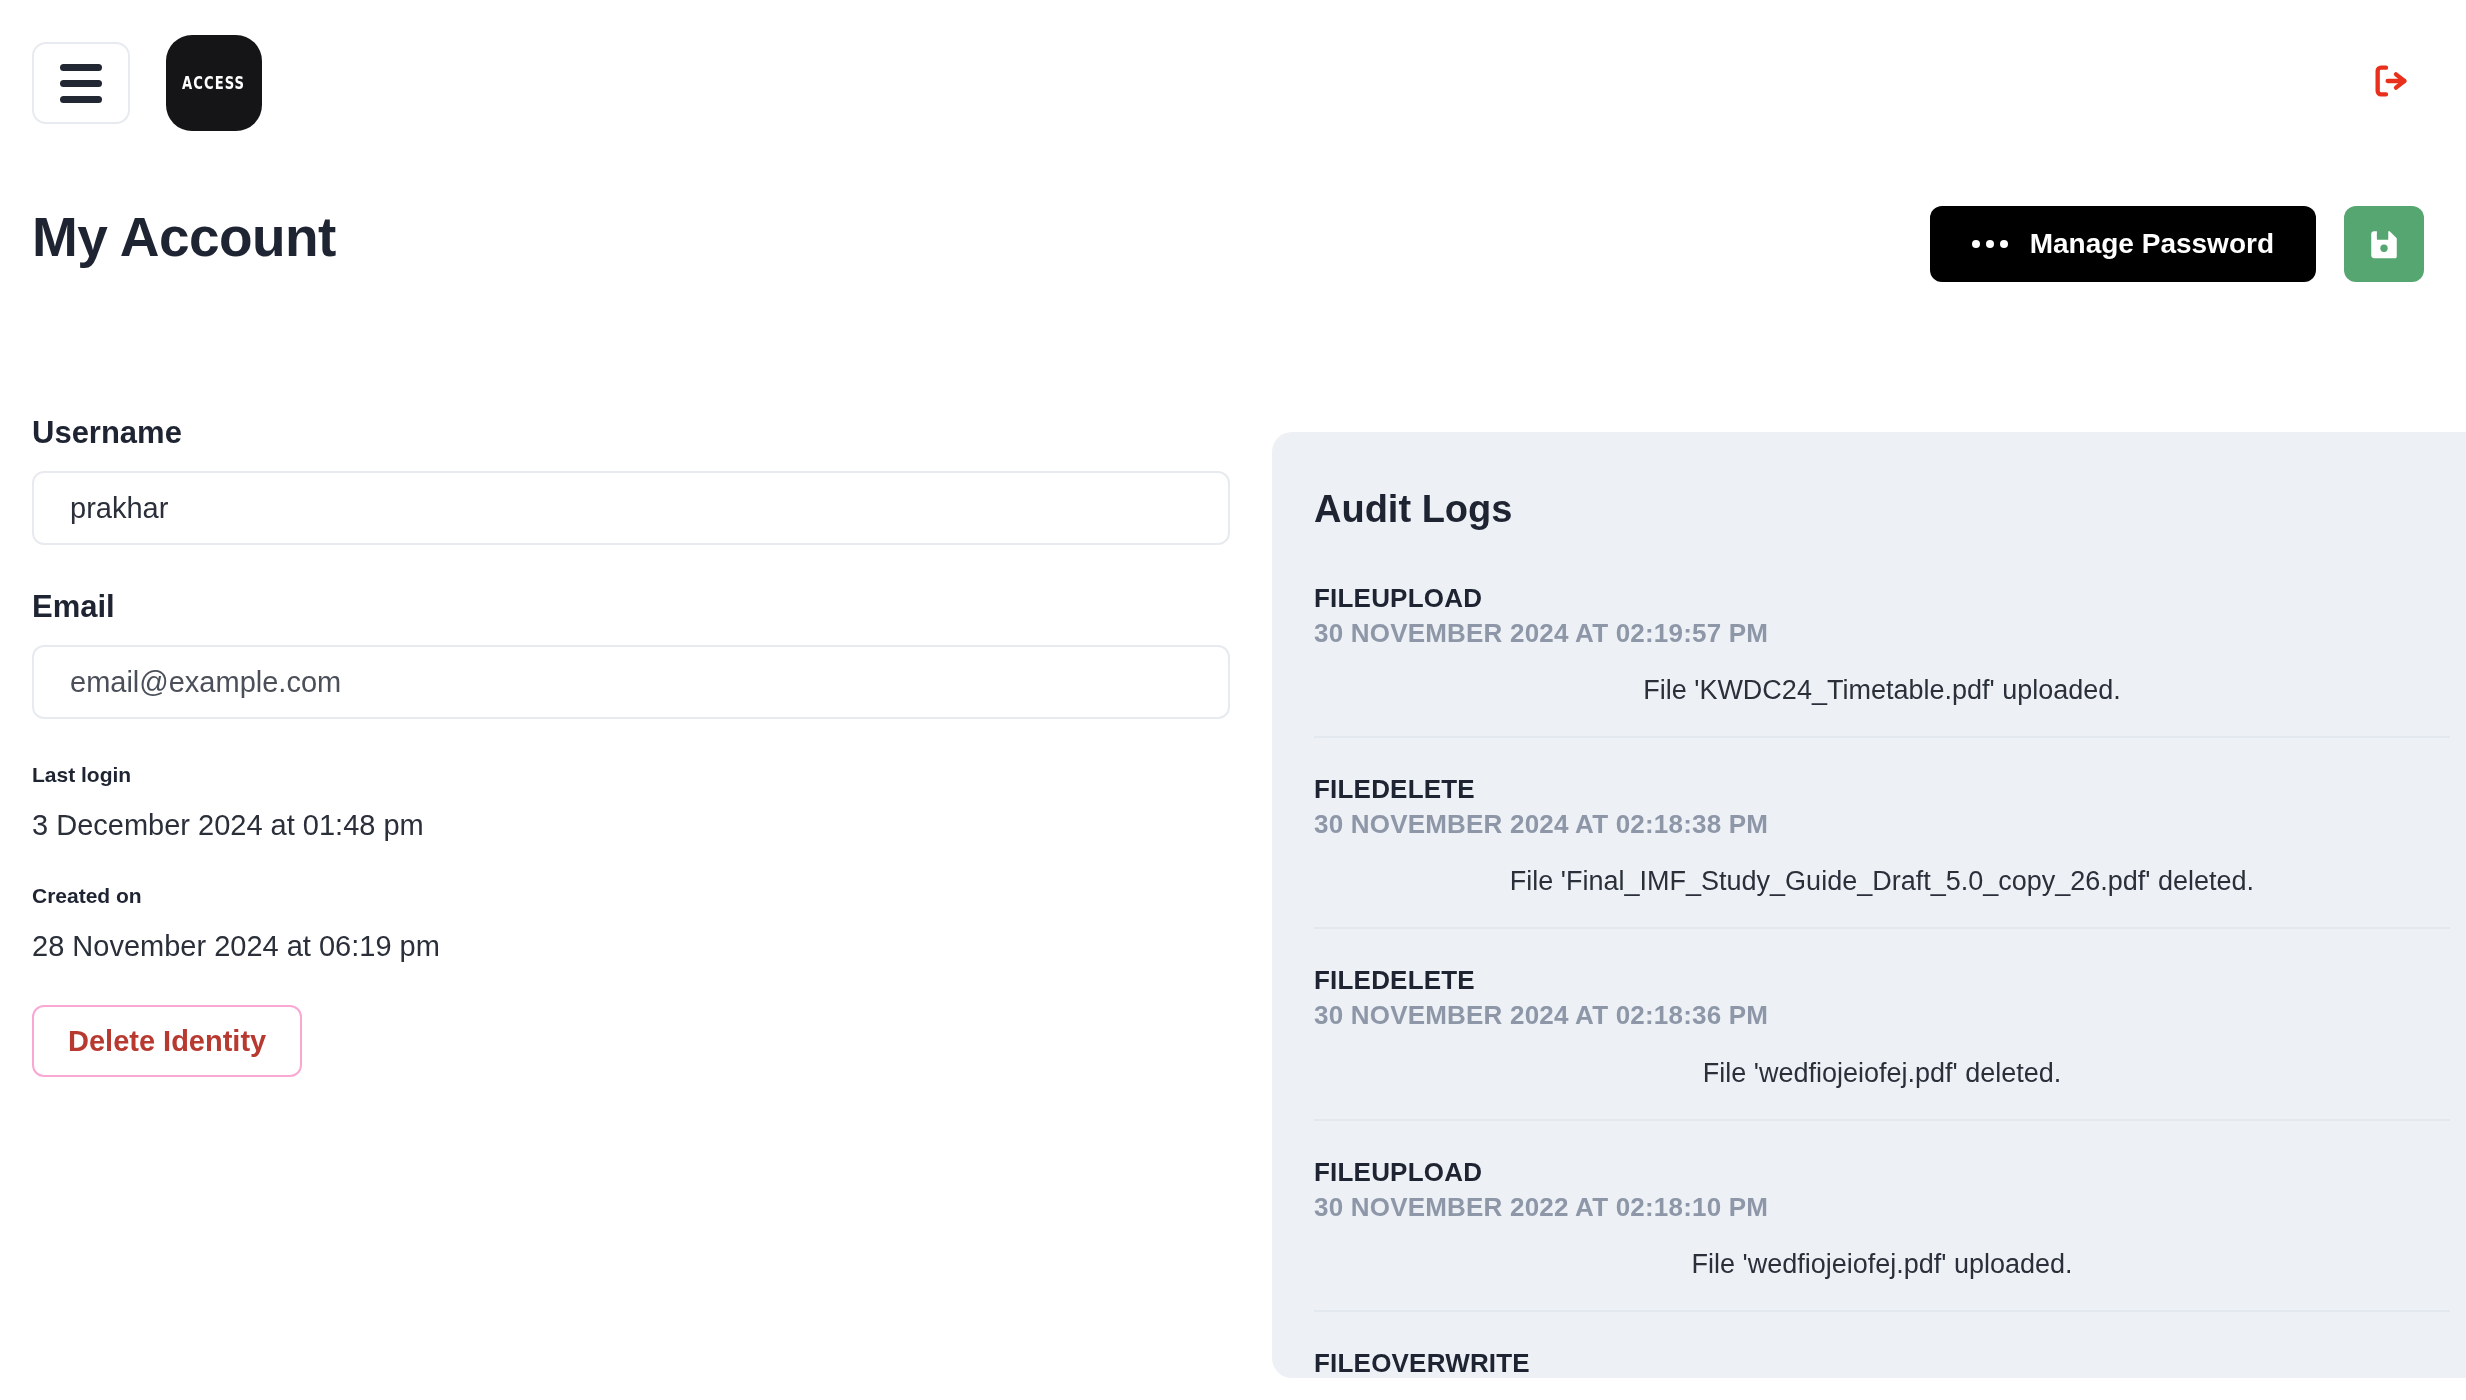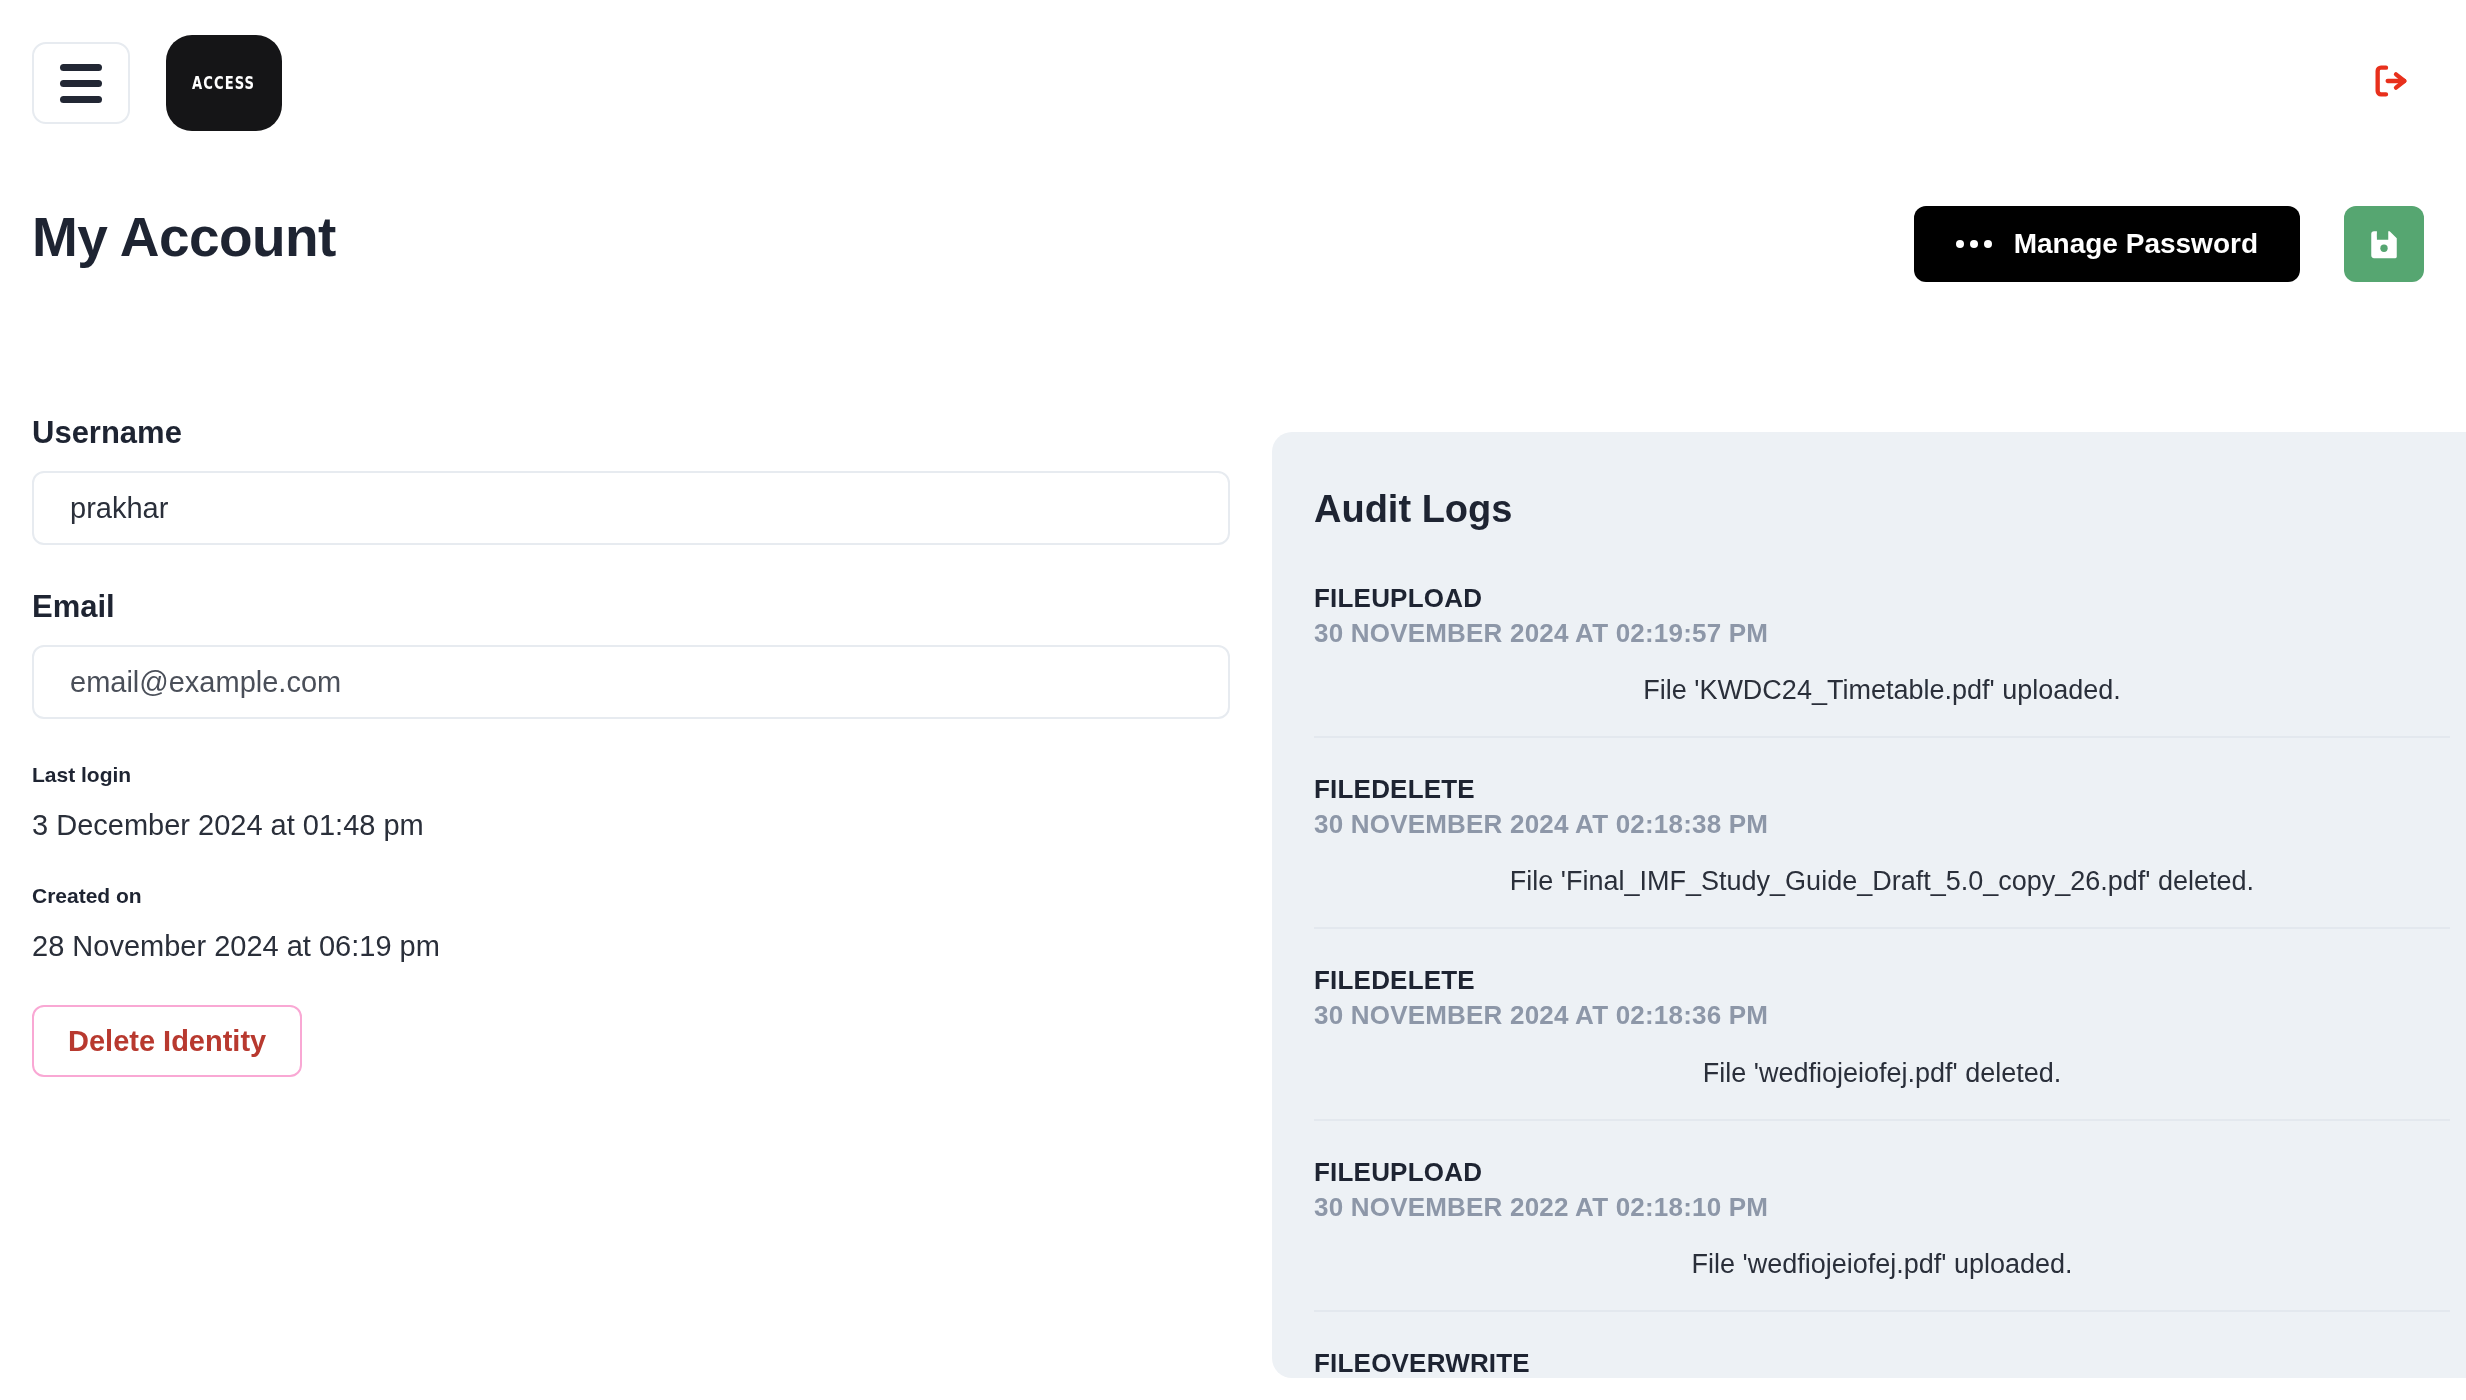--- a/index.html
+++ b/index.html
@@ -24,21 +24,21 @@
     display: flex; align-items: center; justify-content: center;
     cursor: pointer;
   }
   .menu-btn .bars { display: flex; flex-direction: column; gap: 9px; }
   .menu-btn .bars span {
     display: block; width: 42px; height: 7px;
     background: #222734; border-radius: 4px;
   }
   .logo {
     position: absolute; left: 166px; top: 35px;
-    width: 116px; height: 96px;
+    width: 96px; height: 96px;
     background: #151517;
     border-radius: 26px;
     display: flex; align-items: center; justify-content: center;
   }
   .logo-text {
     color: #ffffff;
     font-family: "Liberation Sans Narrow", "DejaVu Sans Condensed", "Liberation Sans", sans-serif;
     font-size: 17px; font-weight: 700; letter-spacing: 1.2px;
     transform: scaleX(0.86);
   }
@@ -50,21 +50,21 @@
   }
 
   
   .page-title {
     position: absolute; left: 32px; top: 205px;
     font-size: 55px; font-weight: 700; color: #1e2432;
     letter-spacing: -0.6px;
   }
   .header-actions {
     position: absolute; right: 42px; top: 206px;
-    display: flex; align-items: flex-start; gap: 44px;
+    display: flex; align-items: flex-start; gap: 28px;
   }
   .btn-manage {
     height: 76px;
     background: #000000; color: #ffffff;
     border: none; border-radius: 12px;
     padding: 0 42px;
     display: flex; align-items: center; gap: 22px;
     font-size: 28px; font-weight: 700;
     font-family: "Liberation Sans", sans-serif;
     cursor: pointer;

